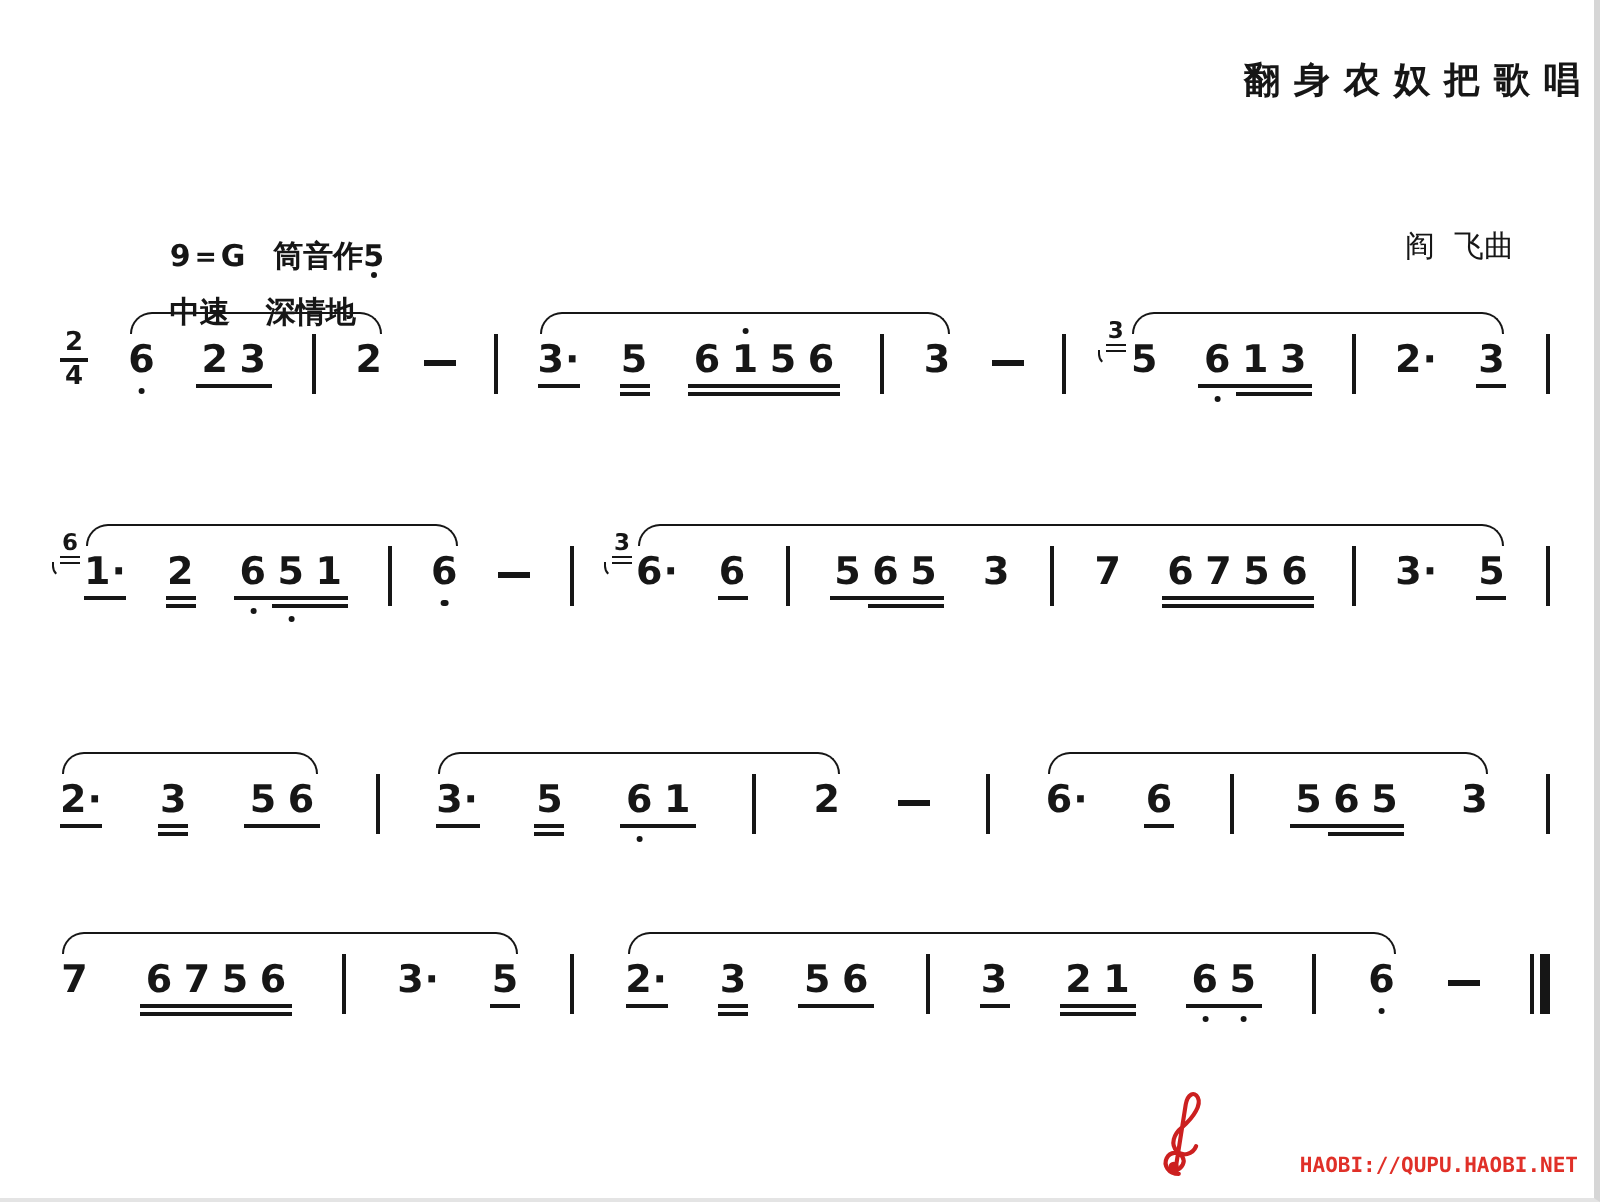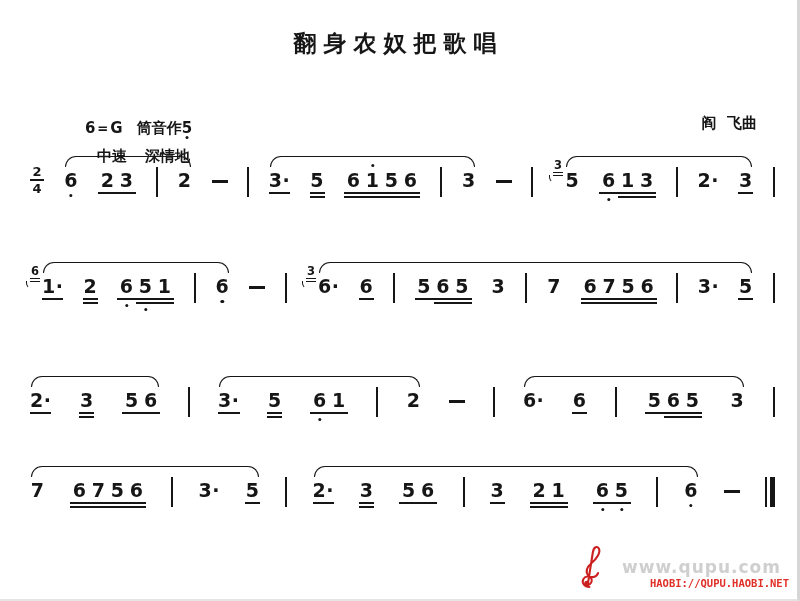--- a/index.html
+++ b/index.html
@@ -3,31 +3,31 @@
 <meta charset="utf-8">
 <style>
   html,body{margin:0;padding:0;background:#ffffff;}
   .sheet{
     position:relative;width:800px;height:601px;background:#fff;
     font-family:"DejaVu Sans","Liberation Sans",sans-serif;color:#161616;
     border-right:3px solid #d6d6d6;border-bottom:2px solid #e4e4e4;
     box-sizing:border-box;overflow:hidden;
   }
   .title{
-    position:absolute;top:28px;left:0;right:0;text-align:center;
+    position:absolute;top:28px;left:0;right:0;text-align:right;
     font-family:"DejaVu Serif","Liberation Serif",serif;
-    font-size:23px;font-weight:bold;letter-spacing:7px;white-space:pre;
+    font-size:18px;font-weight:bold;letter-spacing:7px;white-space:pre;
   }
   .hdr-key{position:absolute;left:64px;top:101px;font-size:15px;font-weight:bold;white-space:pre;}
   .hdr-key .seg{margin-right:14px;}
   .tubenote{position:relative;display:inline-block;}
   .tubenote .lowdot{position:absolute;left:50%;transform:translateX(-50%);top:17px;width:3px;height:3px;border-radius:50%;background:#161616;}
-  .hdr-tempo{position:absolute;left:76px;top:129px;font-size:15px;font-weight:bold;white-space:pre;}
+  .hdr-tempo{position:absolute;left:64px;top:129px;font-size:15px;font-weight:bold;white-space:pre;}
   .hdr-tempo .seg{margin-right:18px;}
-  .composer{position:absolute;right:40px;top:114px;font-size:15px;font-weight:bold;white-space:pre;}
+  .composer{position:absolute;right:40px;top:114px;font-size:15px;font-weight:normal;white-space:pre;}
 
   
   .score-line{position:absolute;left:30px;right:22px;height:64px;}
   .sl1{top:148px;} .sl2{top:254px;} .sl3{top:368px;} .sl4{top:458px;}
   .line-tokens{display:flex;justify-content:space-between;align-items:flex-start;padding-top:22px;}
   .note{position:relative;display:inline-block;min-width:15px;height:38px;text-align:center;}
   .digit{font-size:19px;line-height:21px;font-weight:800;letter-spacing:.5px;}
   .ul{position:absolute;left:0;right:0;height:2px;background:#161616;}
   .hid,.lod{position:absolute;left:50%;transform:translateX(-50%);width:3.4px;height:3.4px;border-radius:50%;background:#161616;}
   .hid{top:-6px;}
@@ -57,21 +57,21 @@
   .wm-url{position:absolute;right:2px;top:40px;font-size:10.5px;color:#e03028;font-weight:bold;font-family:"DejaVu Sans Mono","Liberation Mono",monospace;white-space:nowrap;}
 </style>
 </head>
 <body>
 
 <div class="sheet">
 
   <div class="title">翻身农奴把歌唱</div>
 
   <div class="hdr-key">
-    <span class="seg">6＝G</span><span>筒音作</span><span class="tubenote"><span>5</span><i class="lowdot"></i></span>
+    <span class="seg">9＝G</span><span>筒音作</span><span class="tubenote"><span>5</span><i class="lowdot"></i></span>
   </div>
 
   <div class="hdr-tempo">
     <span class="seg">中速</span><span>深情地</span>
   </div>
 
   <div class="composer">阎  飞曲</div>
 
   <div id="score">
       <div class="score-line sl1">
@@ -478,17 +478,16 @@
         <div class="slur" style="left: 1px; width: 228.203px;"></div>
         <div class="slur" style="left: 283.578px; width: 383.953px;"></div>
       </div>
     </div>
 
   <div class="wm">
     <svg class="wm-clef" viewBox="0 0 30 60">
       <path d="M12,53 C6,53 3,48 5,44 C7,40 12,40 14,43 C16,46 14,50 10,51 L16,13 C17,7 21,5 23,9 C25,13 21,20 14,26 C9,30 7,36 11,40 C14,43 20,42 22,37" fill="none" stroke="#cc2020" stroke-width="2.4" stroke-linecap="round"></path>
       <circle cx="9" cy="49" r="3" fill="#cc2020"></circle>
     </svg>
-    <div class="wm-site">www.qupu.com</div>
     <div class="wm-url">HAOBI://QUPU.HAOBI.NET</div>
   </div>
 
 </div>
 
 </body></html>

